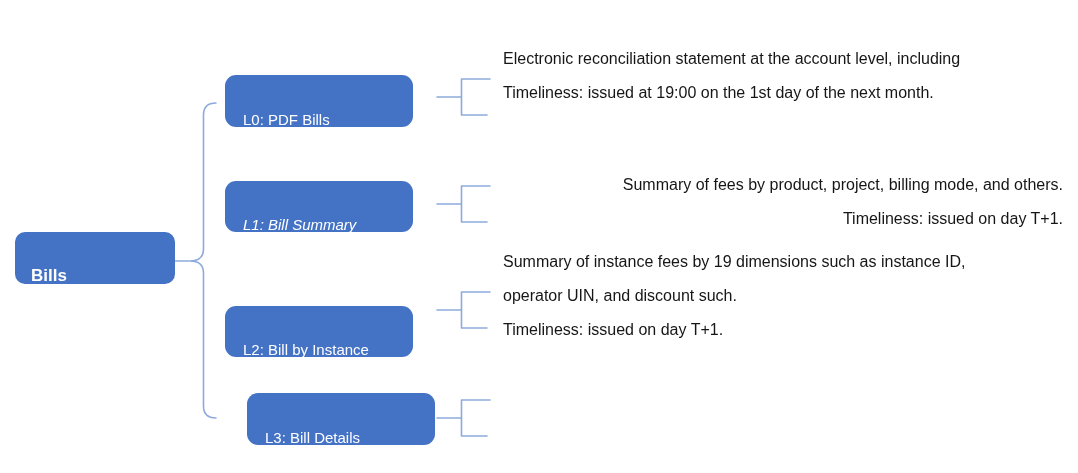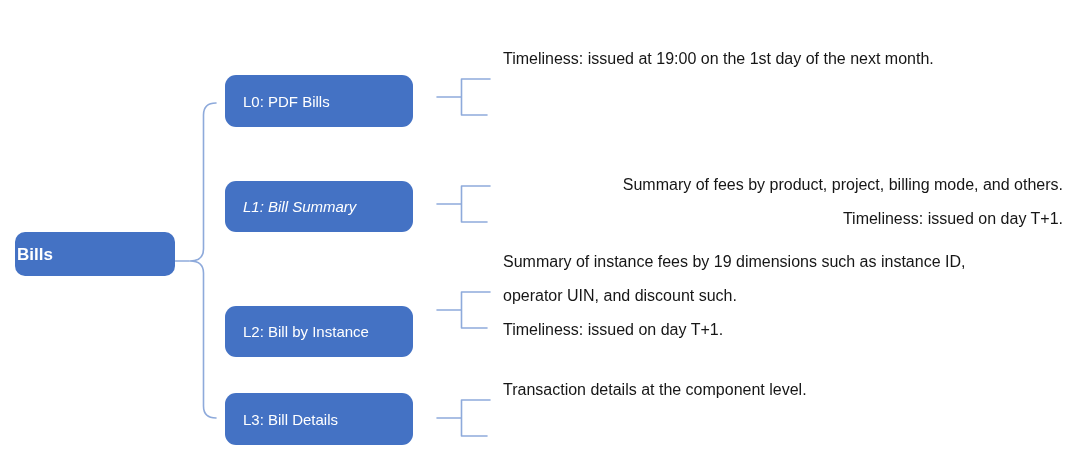--- a/index.html
+++ b/index.html
@@ -27,38 +27,38 @@
     stroke-width:1.6;
     stroke-linecap:round;
     stroke-linejoin:round;
   }
   .node{
     position:absolute;
     background:var(--node-fill);
     border-radius:11px;
     color:var(--node-text);
     display:flex;
-    align-items:center;
+    align-items:flex-end;
     font-size:15px;
     line-height:1;
   }
   .node.root{
-    left:15px;top:232px;width:160px;height:44px;
+    left:15px;top:232px;width:160px;height:52px;
     font-size:17px;font-weight:bold;
-    padding-left:2px;
+    padding-left:16px;
     border-radius:10px;
   }
   .node.child{
     left:225px;width:188px;height:51px;
     padding-left:18px;
   }
   .node.l0{top:75px;height:52px;}
   .node.l1{top:181px;font-style:italic;}
   .node.l2{top:287px;margin-top:19px;}
-  .node.l3{top:393px;height:52px;}
+  .node.l3{top:393px;height:52px;margin-left:22px;}
   .desc{
     position:absolute;
     left:503px;
     width:560px;
     color:var(--desc-text);
     font-size:16px;
     line-height:34px;
   }
   .desc.d0{top:42px;}
   .desc.d1{top:168px;text-align:right;}
@@ -96,31 +96,31 @@
     <span>L1: Bill Summary</span>
   </div>
   <div class="node child l2">
     <span>L2: Bill by Instance</span>
   </div>
   <div class="node child l3">
     <span>L3: Bill Details</span>
   </div>
 
   <div class="desc d0">
+    <div class="desc-line">Electronic reconciliation statement at the account level, including</div>
     <div class="desc-line">Timeliness: issued at 19:00 on the 1st day of the next month.</div>
   </div>
 
   <div class="desc d1">
     <div class="desc-line">Summary of fees by product, project, billing mode, and others.</div>
     <div class="desc-line">Timeliness: issued on day T+1.</div>
   </div>
 
   <div class="desc d2">
     <div class="desc-line">Summary of instance fees by 19 dimensions such as instance ID,</div>
     <div class="desc-line">operator UIN, and discount such.</div>
     <div class="desc-line">Timeliness: issued on day T+1.</div>
   </div>
 
   <div class="desc d3">
-    <div class="desc-line">Transaction details at the component level.</div>
   </div>
 
 </div>
 
 </body></html>

